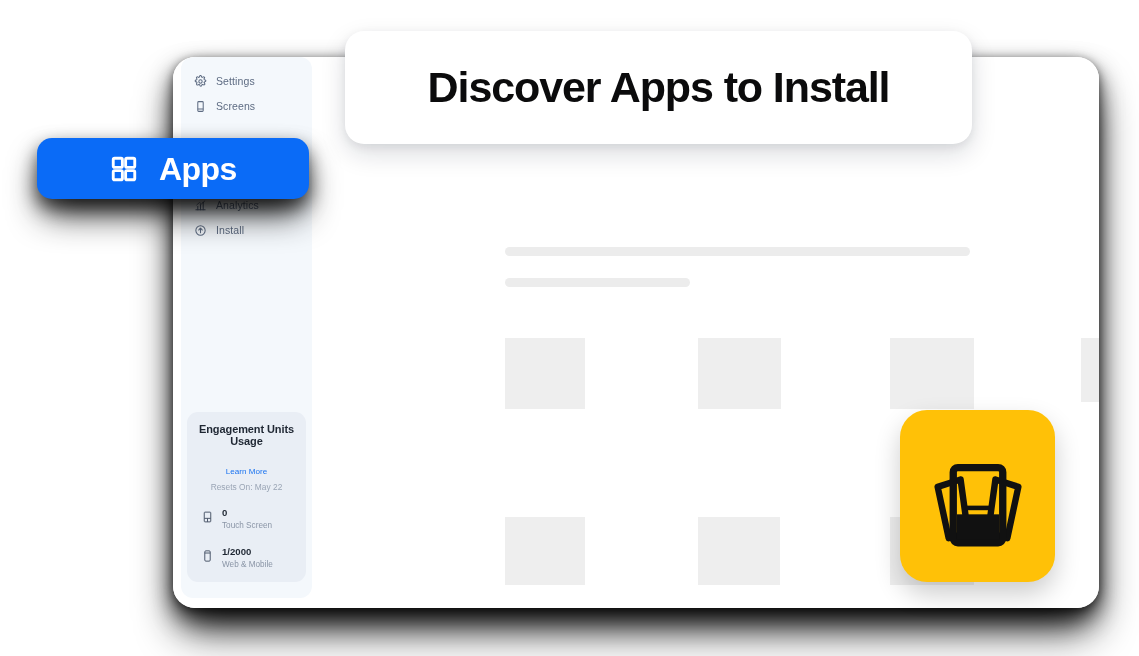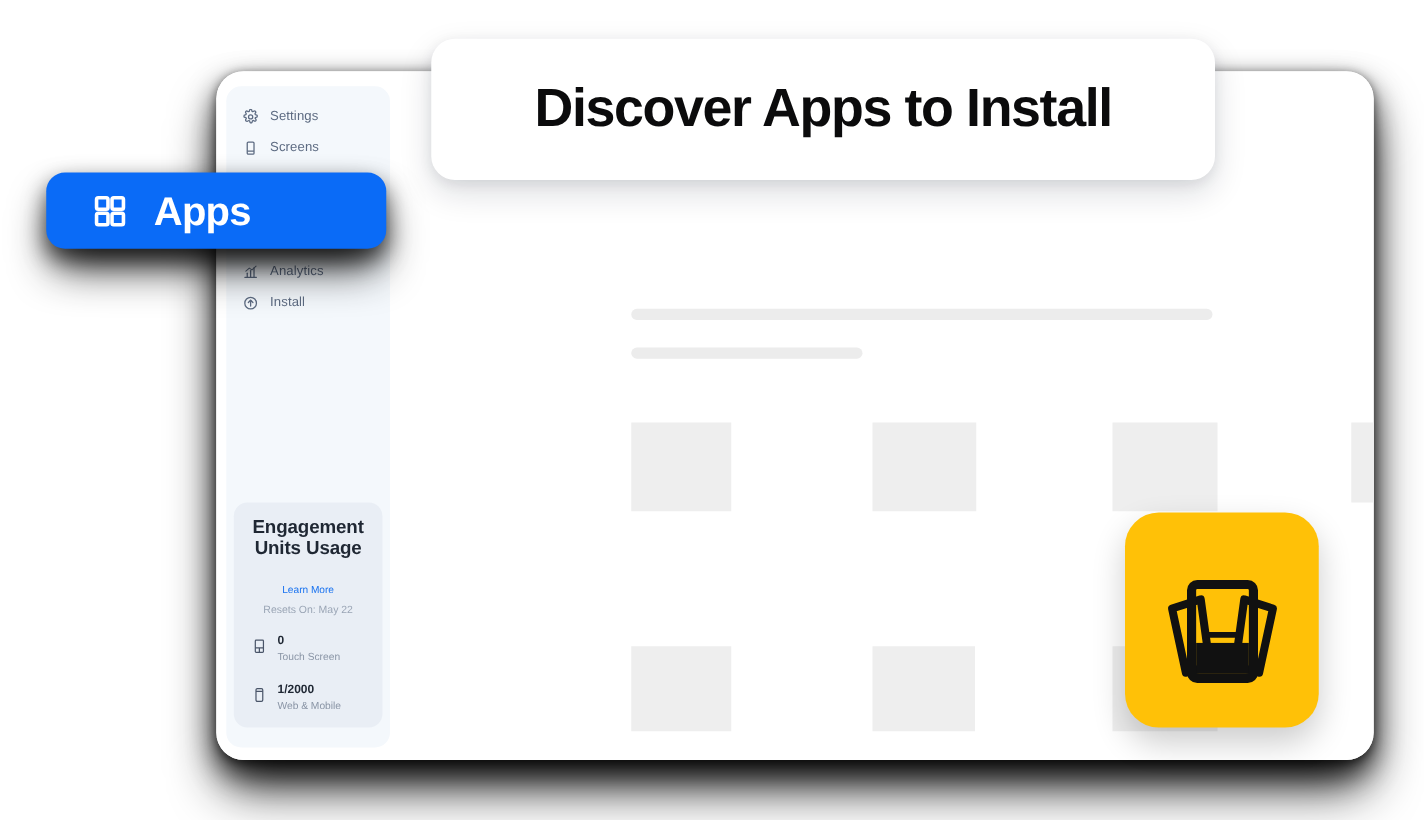--- a/index.html
+++ b/index.html
@@ -36,21 +36,21 @@
     display: flex;
   }
 
   
   #sidebar {
     position: relative;
     width: 147px;
     height: 100%;
     background: #ffffff;
     flex: 0 0 147px;
-    padding: 12px 8px 10px 8px;
+    padding: 0 8px 10px 8px;
   }
   #sidebar-nav {
     background: #f4f8fc;
     border-radius: 12px;
     padding: 12px 0 14px 0;
     height: 100%;
     display: flex;
     flex-direction: column;
   }
 
@@ -81,21 +81,21 @@
 
   
   #usage-card {
     margin: 0 6px 2px 6px;
     background: #e9eef5;
     border-radius: 11px;
     padding: 11px 8px 12px 8px;
     text-align: center;
   }
   #usage-title {
-    font-size: 15px;
+    font-size: 11px;
     font-weight: bold;
     color: #1f2733;
     letter-spacing: -0.1px;
   }
   #usage-learn-more {
     display: block;
     font-size: 8.1px;
     color: #1a73f0;
     margin-top: 20px;
     cursor: pointer;
@@ -188,21 +188,21 @@
     position: absolute;
     left: 37px;
     top: 138px;
     width: 272px;
     height: 61px;
     background: #0a6bf7;
     border-radius: 15px;
     display: flex;
     align-items: center;
     gap: 20px;
-    padding-left: 36px;
+    padding-left: 72px;
     z-index: 50;
     box-shadow:
       0 20px 34px -6px rgba(0,0,0,0.88),
       0 8px 18px rgba(0,0,0,0.62);
     cursor: pointer;
   }
   #apps-pill-icon {
     width: 30px; height: 30px;
     flex: 0 0 30px;
     color: #ffffff;

